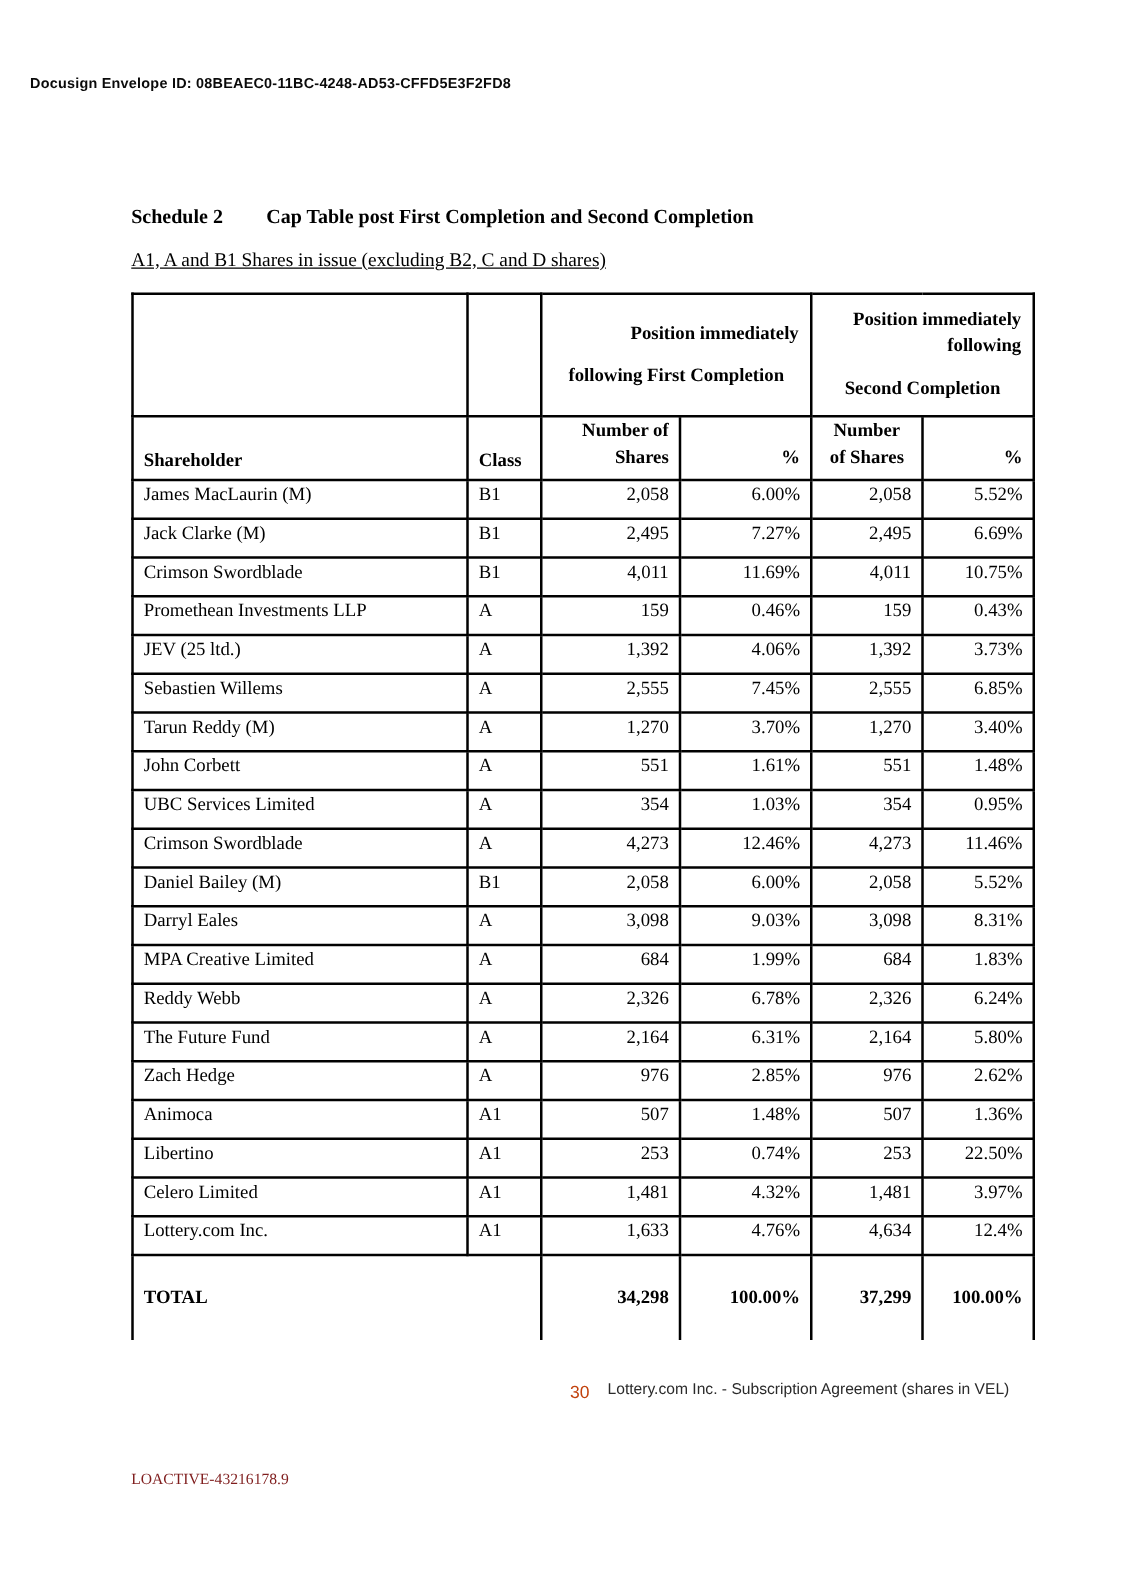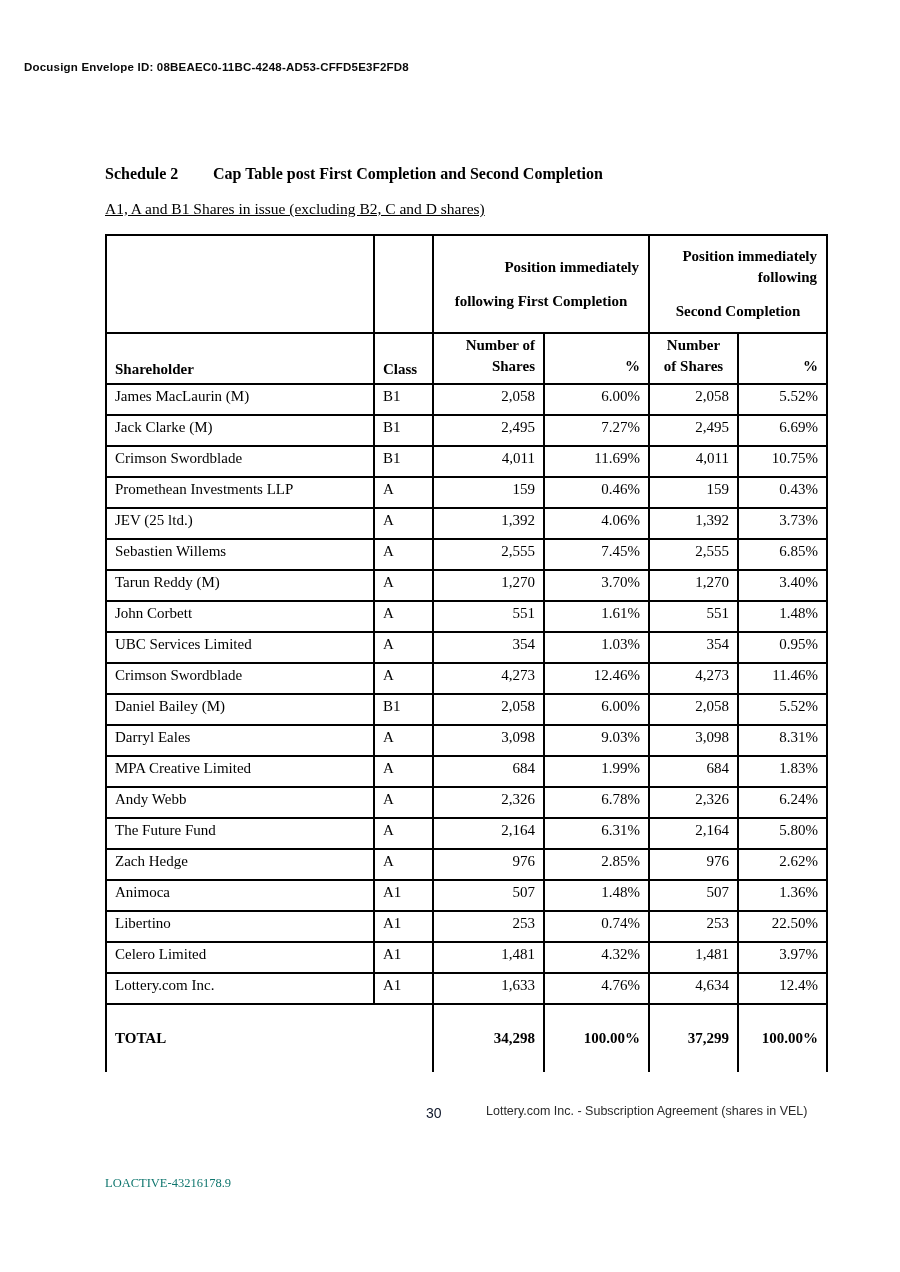--- a/index.html
+++ b/index.html
@@ -41,30 +41,30 @@
   .th-center{ text-align:center; line-height:1.45; }
   tr.data-row { height:31px; }
   tr.data-row td { vertical-align:top; padding-top:3px; }
   .cell-left  { text-align:left; }
   .cell-right { text-align:right; }
   tr.total-row { height:68px; }
   tr.total-row td {
     border-bottom:none; vertical-align:middle; font-weight:bold;
   }
   .page-num {
-    position:absolute; left:426px; top:1105px;
-    font-family:"Liberation Sans", sans-serif; font-size:14px; color:#0f172a;
+    position:absolute; left:456px; top:1105px;
+    font-family:"Liberation Sans", sans-serif; font-size:14px; color:#c2410c;
   }
   .doc-title {
     position:absolute; left:486px; top:1104px;
     font-family:"Liberation Sans", sans-serif; font-size:12.5px; color:#2a2a2a;text-align:center;
   }
   .doc-ref {
     position:absolute; left:105px; top:1176px;
-    font-size:12.5px; color:#0f766e;
+    font-size:12.5px; color:#7f1d1d;
   }
 </style>
 </head>
 <body>
 
 <div class="page">
 
   <div class="docusign">Docusign Envelope ID: 08BEAEC0-11BC-4248-AD53-CFFD5E3F2FD8</div>
 
   <div class="heading">
@@ -209,21 +209,21 @@
           </tr>
           <tr class="data-row">
             <td class="cell-left">MPA Creative Limited</td>
             <td class="cell-left">A</td>
             <td class="cell-right">684</td>
             <td class="cell-right">1.99%</td>
             <td class="cell-right">684</td>
             <td class="cell-right">1.83%</td>
           </tr>
           <tr class="data-row">
-            <td class="cell-left">Andy Webb</td>
+            <td class="cell-left">Reddy Webb</td>
             <td class="cell-left">A</td>
             <td class="cell-right">2,326</td>
             <td class="cell-right">6.78%</td>
             <td class="cell-right">2,326</td>
             <td class="cell-right">6.24%</td>
           </tr>
           <tr class="data-row">
             <td class="cell-left">The Future Fund</td>
             <td class="cell-left">A</td>
             <td class="cell-right">2,164</td>

